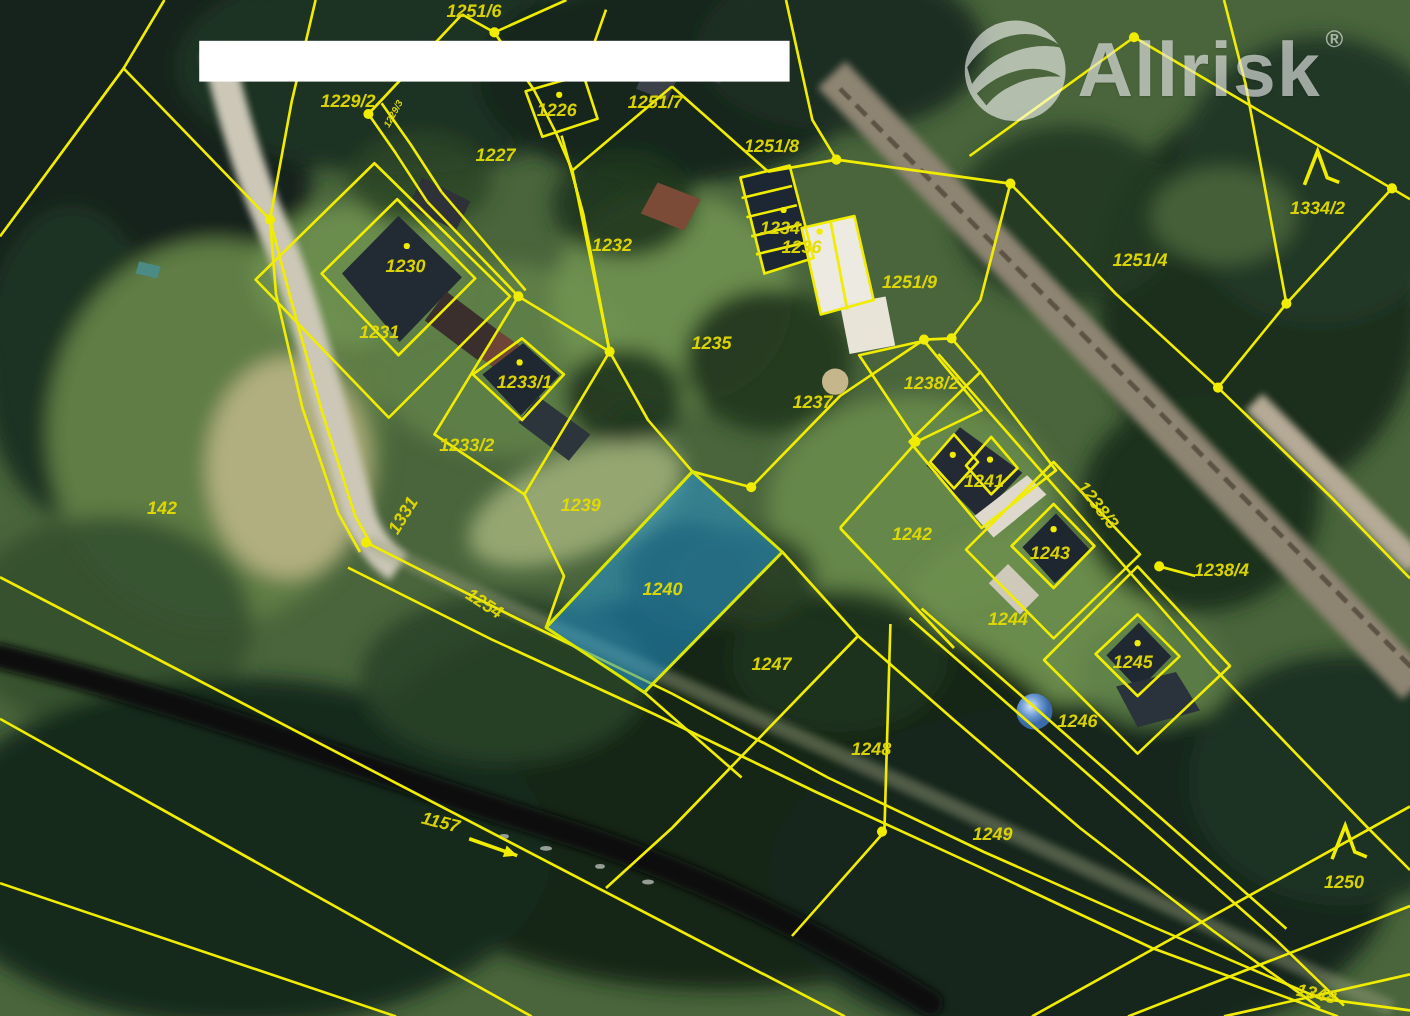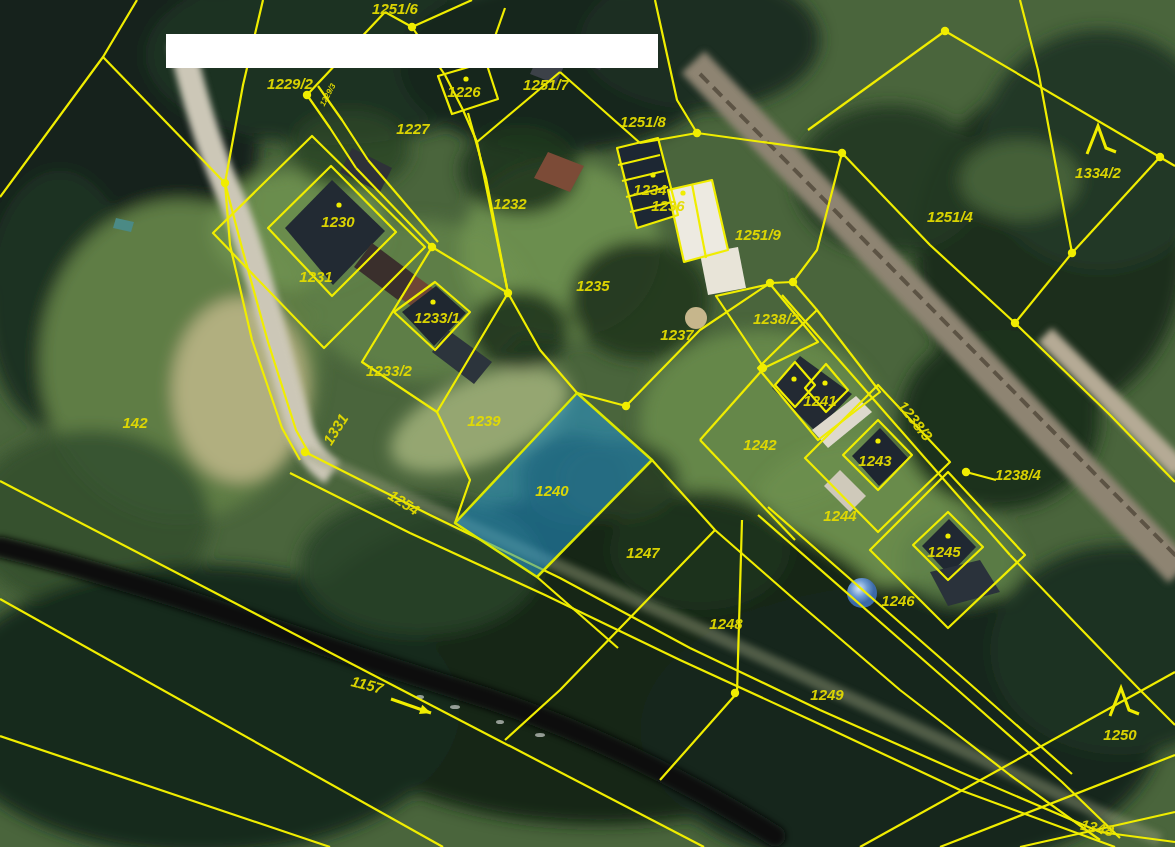--- a/index.html
+++ b/index.html
@@ -271,13 +271,27 @@
         <text x="1096" y="833" font-size="15" fill="#e4dc00" transform="rotate(12 1096 833)">1348</text>
         <text x="135" y="428" font-size="15" fill="#e4dc00">142</text>
         <text x="340" y="432" font-size="15" fill="#e4dc00" transform="rotate(-58 340 432)">1331</text>
         <text x="401" y="507" font-size="15" fill="#e4dc00" transform="rotate(33 401 507)">1254</text>
         <text x="366" y="690" font-size="15" fill="#e4dc00" transform="rotate(14 366 690)">1157</text>
       </g>
 
   <rect x="166" y="34" width="492" height="34" fill="#ffffff"></rect>
 </svg>
 
+<div id="watermark">
+  <svg width="92" height="92" viewBox="0 0 92 92">
+    <defs>
+      <mask id="gm">
+        <rect width="92" height="92" fill="#fff"></rect>
+        <path d="M6,44 C26,14 62,8 86,28 C60,22 28,32 10,58 Z" fill="#000"></path>
+        <path d="M14,66 C36,44 66,40 84,52 C62,50 36,58 22,76 Z" fill="#000"></path>
+      </mask>
+    </defs>
+    <circle cx="46" cy="47" r="42" fill="rgba(255,255,255,0.58)" mask="url(#gm)"></circle>
+  </svg>
+  <span class="brand">Allrisk</span>
+  <span class="reg">®</span>
 </div>
+</div>
 
 </body></html>

